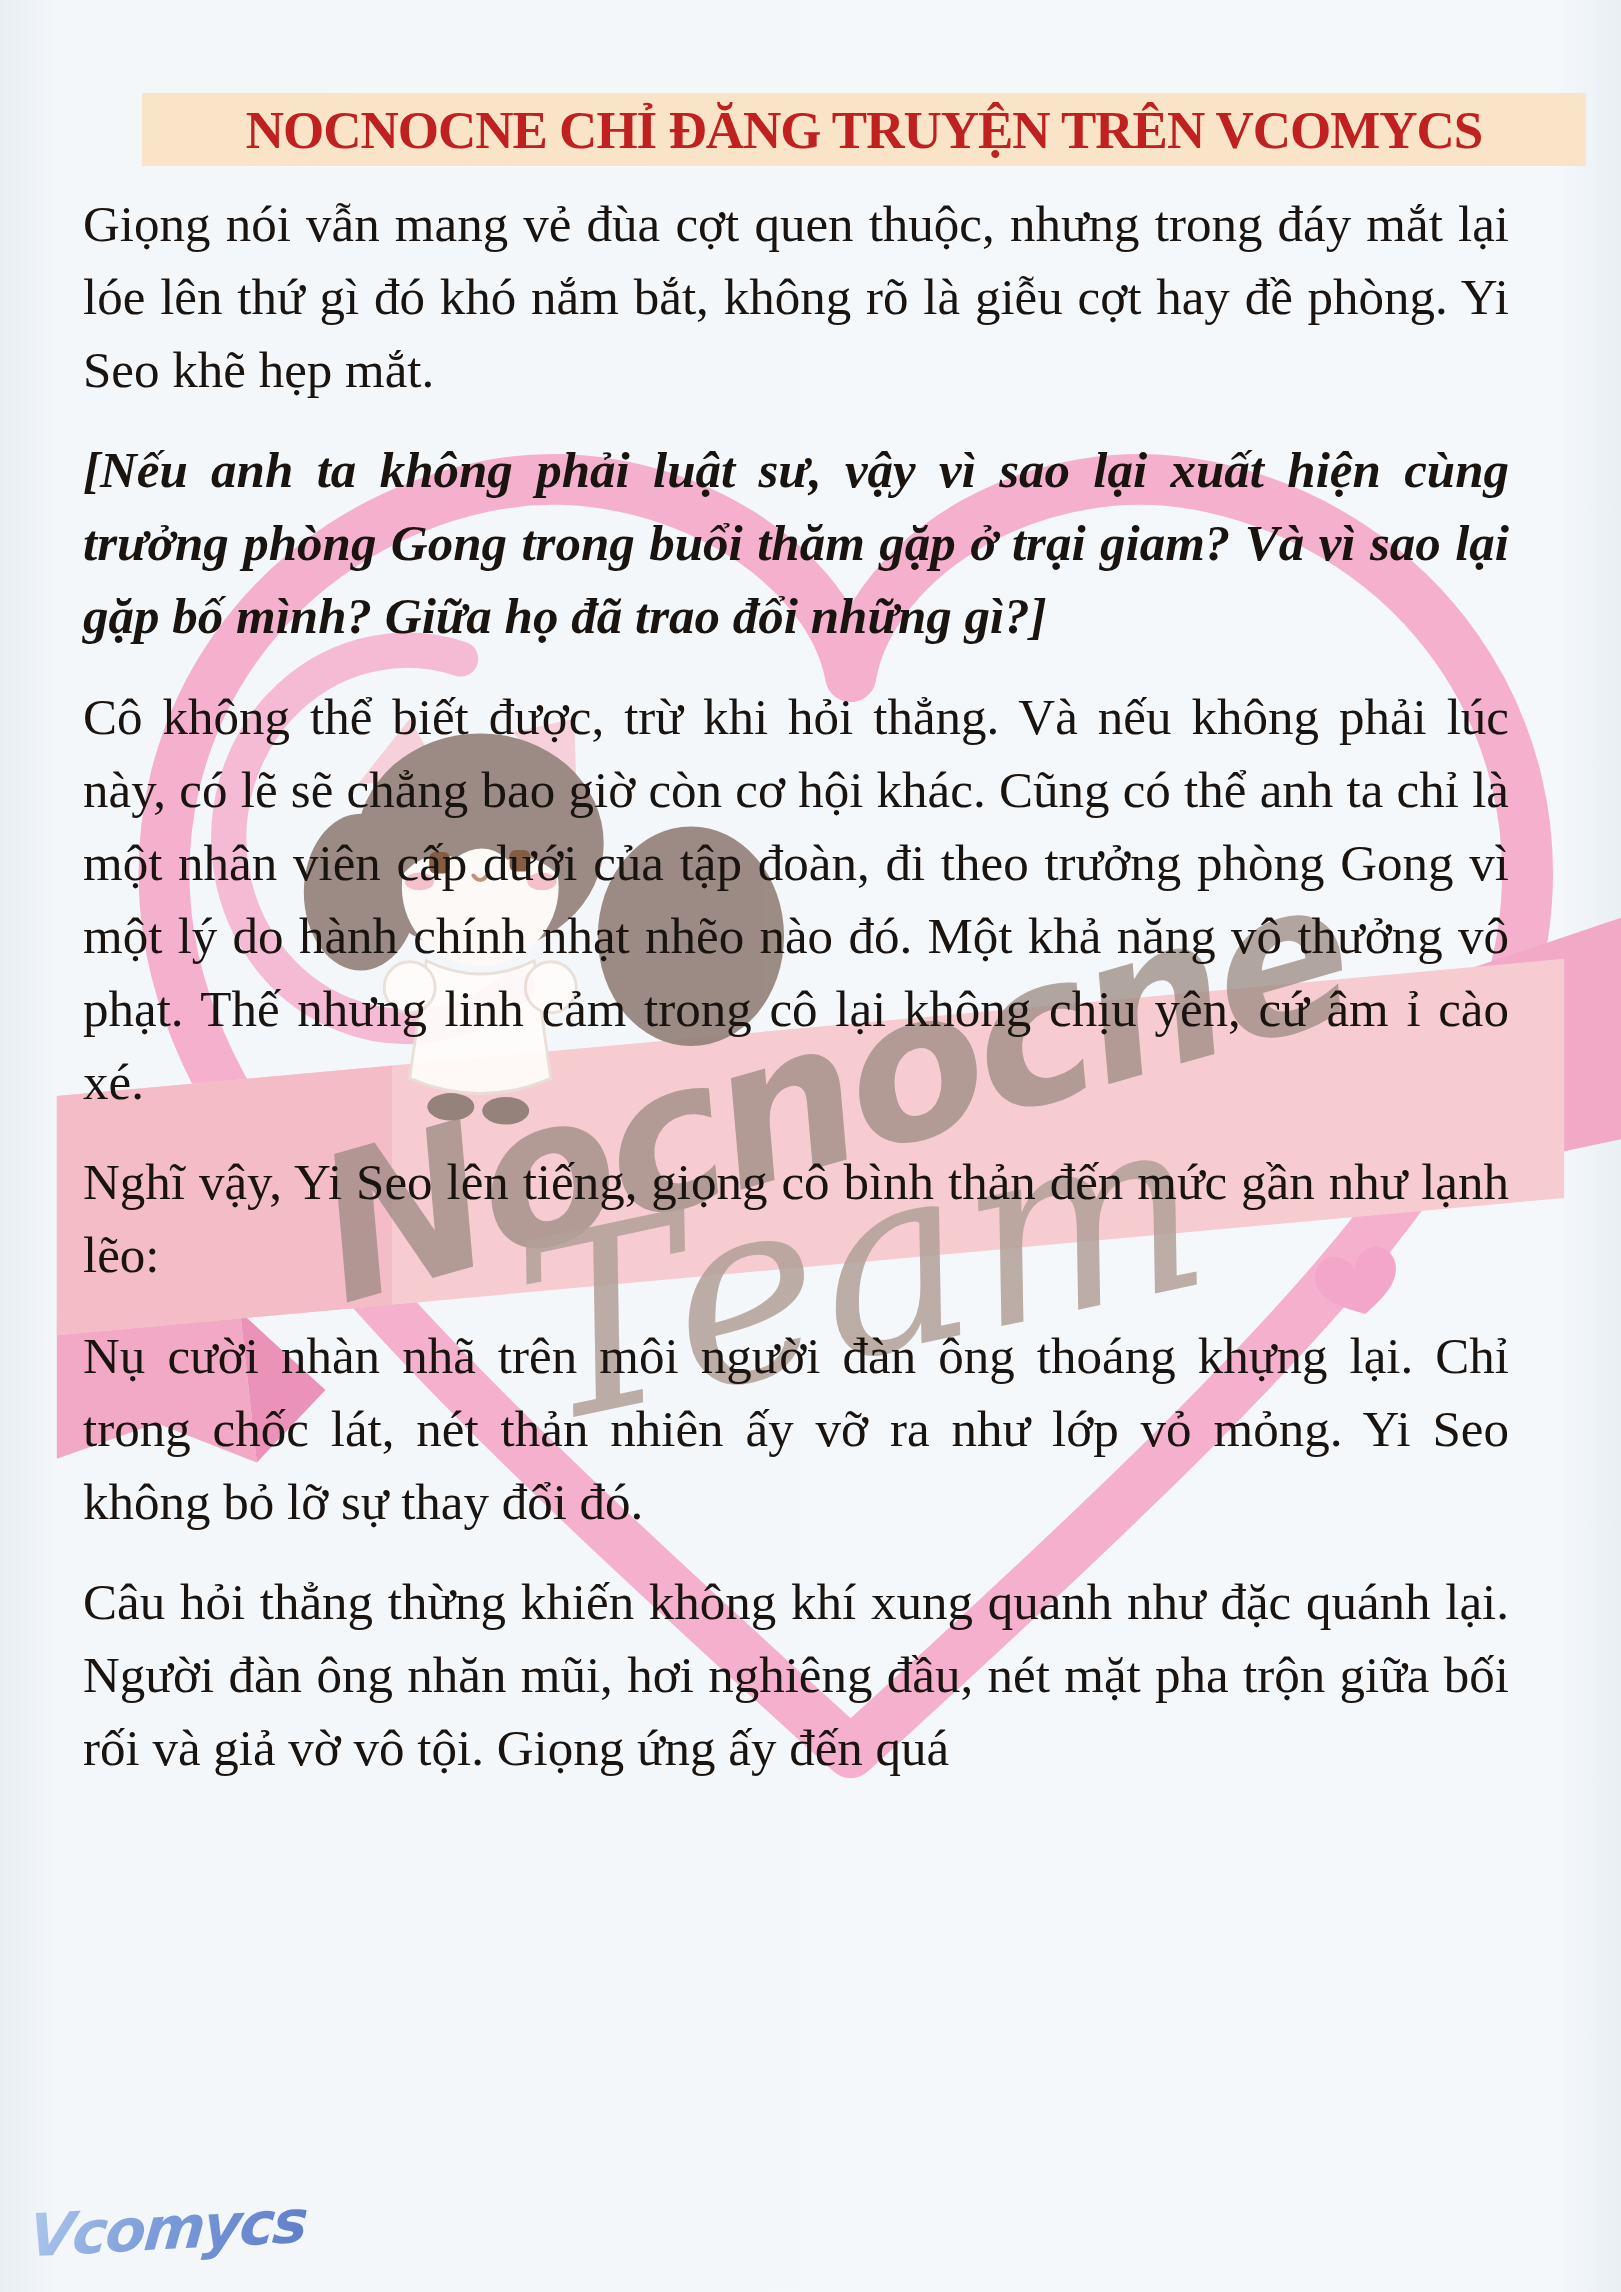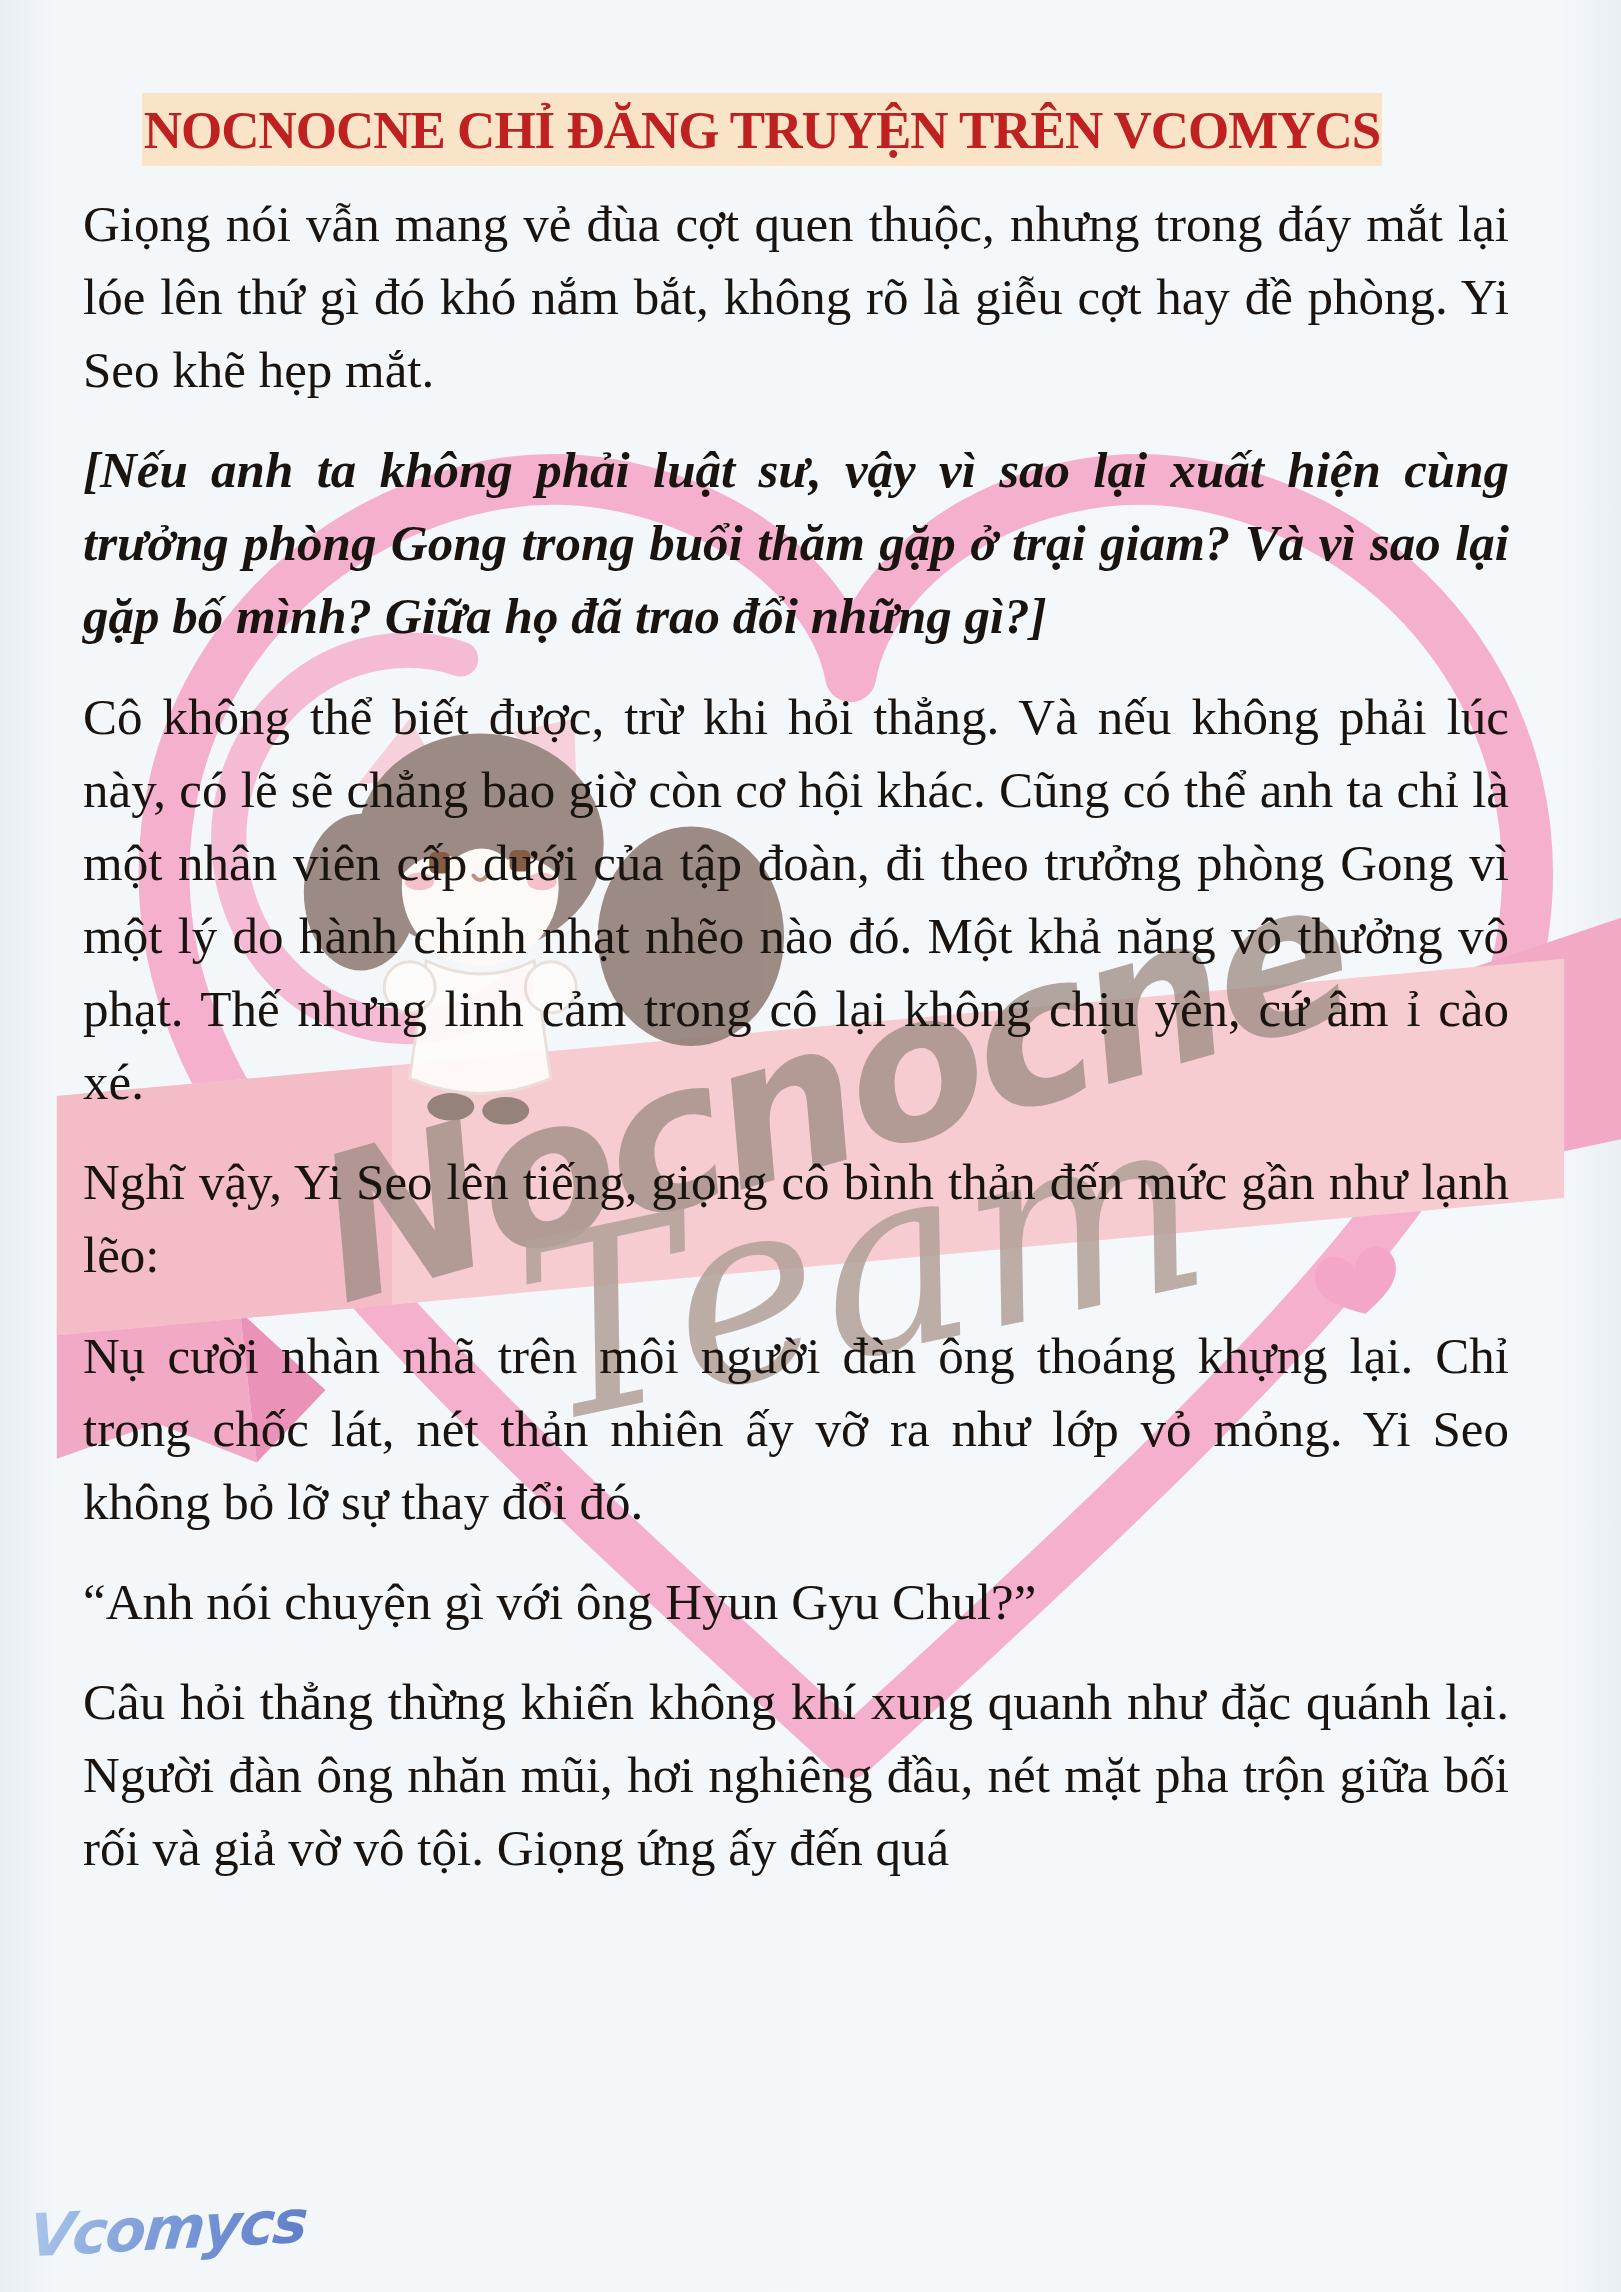--- a/index.html
+++ b/index.html
@@ -9,21 +9,21 @@
     margin:0 auto;
     background:linear-gradient(90deg,#e9eef3 0%,#f3f7fa 3.5%,#f4f8fb 96%,#eaeff4 100%);
     overflow:hidden;
     font-family:"Liberation Serif", serif;
   }
   .watermark{
     position:absolute;left:0;top:0;width:1621px;height:2293px;
     z-index:0;pointer-events:none;
   }
   .banner{
-    position:absolute;left:142px;top:93px;width:1240px;height:73px;
+    position:absolute;left:142px;top:93px;width:1444px;height:73px;
     background:#fae4c8;
     z-index:2;
     display:flex;align-items:center;justify-content:center;
   }
   .banner span{
     font-size:53px;font-weight:bold;color:#bf2121;
     letter-spacing:-1px;white-space:nowrap;
     font-family:"Liberation Serif", serif;
   }
   .content{
@@ -110,21 +110,20 @@
   <header class="banner">
     <span>NOCNOCNE CHỈ ĐĂNG TRUYỆN TRÊN VCOMYCS</span>
   </header>
 
   <main class="content">
     <p class="para">Giọng nói vẫn mang vẻ đùa cợt quen thuộc, nhưng trong đáy mắt lại lóe lên thứ gì đó khó nắm bắt, không rõ là giễu cợt hay đề phòng. Yi Seo khẽ hẹp mắt.</p>
     <p class="para italic">[Nếu anh ta không phải luật sư, vậy vì sao lại xuất hiện cùng trưởng phòng Gong trong buổi thăm gặp ở trại giam? Và vì sao lại gặp bố mình? Giữa họ đã trao đổi những gì?]</p>
     <p class="para">Cô không thể biết được, trừ khi hỏi thẳng. Và nếu không phải lúc này, có lẽ sẽ chẳng bao giờ còn cơ hội khác. Cũng có thể anh ta chỉ là một nhân viên cấp dưới của tập đoàn, đi theo trưởng phòng Gong vì một lý do hành chính nhạt nhẽo nào đó. Một khả năng vô thưởng vô phạt. Thế nhưng linh cảm trong cô lại không chịu yên, cứ âm ỉ cào xé.</p>
     <p class="para">Nghĩ vậy, Yi Seo lên tiếng, giọng cô bình thản đến mức gần như lạnh lẽo:</p>
     <p class="para">Nụ cười nhàn nhã trên môi người đàn ông thoáng khựng lại. Chỉ trong chốc lát, nét thản nhiên ấy vỡ ra như lớp vỏ mỏng. Yi Seo không bỏ lỡ sự thay đổi đó.</p>
-    <p class="para">“Anh nói chuyện gì với ông Hyun Gyu Chul?”</p>
     <p class="para">Câu hỏi thẳng thừng khiến không khí xung quanh như đặc quánh lại. Người đàn ông nhăn mũi, hơi nghiêng đầu, nét mặt pha trộn giữa bối rối và giả vờ vô tội. Giọng ứng ấy đến quá</p>
   </main>
 
   <div class="logo">
     <span>Vcomycs</span>
   </div>
 
 </div>
 
 

